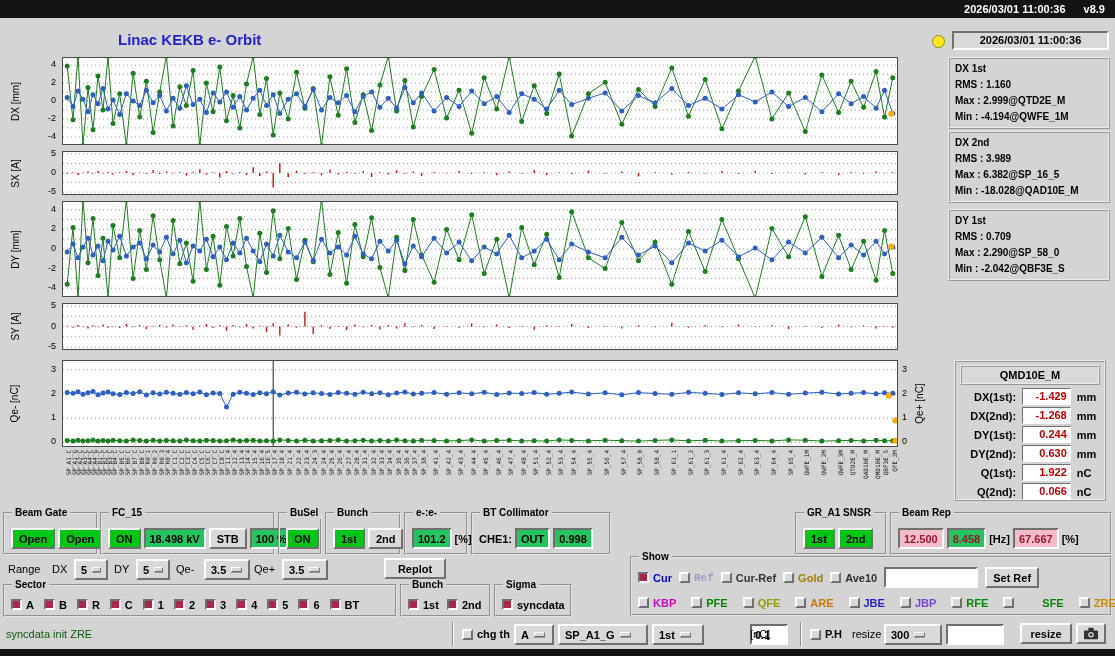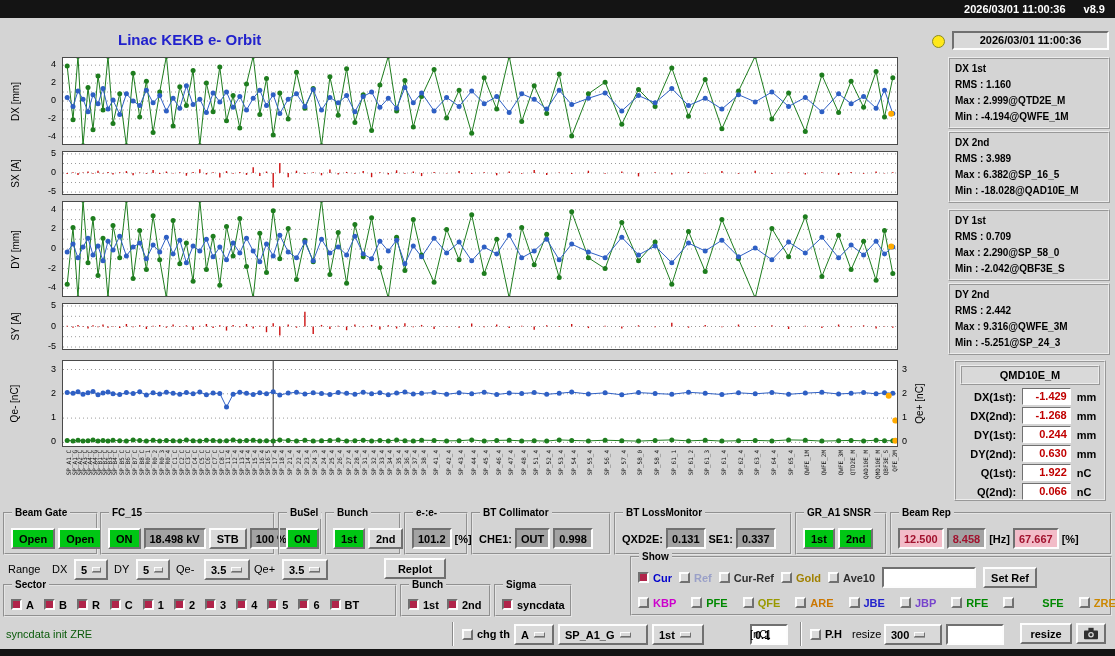--- a/index.html
+++ b/index.html
@@ -4,21 +4,21 @@
 <style>
 *{margin:0;padding:0;box-sizing:border-box}
 html,body{width:1115px;height:656px;overflow:hidden}
 body{background:#d4d4d4;font-family:"Liberation Sans",sans-serif;color:#000}
 #app{position:relative;width:1115px;height:656px;background:#d4d4d4;overflow:hidden}
 .bar{position:absolute;left:0;width:1115px;background:#141414}
 #titlebar{top:0;height:18px;color:#fff;font-size:11px;font-weight:bold;display:flex;justify-content:flex-end;align-items:center;padding-right:10px;gap:18px}
 #bottombar{top:649px;height:7px}
 #page-title{position:absolute;left:118px;top:31px;font-size:15px;font-weight:bold;color:#2222cc}
 #lamp{position:absolute;left:932px;top:35px;width:13px;height:13px;border-radius:50%;background:#ffe81a;border:1px solid #8a8a22}
-.sunken{background:#a3a3a3;border:2px solid;border-color:#707070 #fdfdfd #fdfdfd #707070}
+.sunken{background:#22c55e;border:2px solid;border-color:#707070 #fdfdfd #fdfdfd #707070}
 .raised{background:#d9d9d9;border:2px solid;border-color:#fdfdfd #707070 #707070 #fdfdfd}
 #clockbox{position:absolute;left:952px;top:31px;width:157px;height:19px;font-size:11px;font-weight:bold;text-align:center;line-height:14px;background:#d9d9d9}
 .statbox{position:absolute;left:948px;width:162px;height:72px;border:2px ridge #ececec;padding:2px 5px;font-size:10px;font-weight:bold;line-height:16px;overflow:hidden;white-space:nowrap}
 
 .chart{position:absolute;left:0;width:925px}
 .plot{position:absolute;left:62px;width:836px;top:0;bottom:0;background:#fff;border:1px solid #4a4a4a}
 .plot svg{display:block}
 .ytitle{position:absolute;left:0;top:0;height:100%;width:30px;display:flex;align-items:center;justify-content:center}
 .ytitle>span{transform:rotate(-90deg);white-space:nowrap;font-size:10px}
 .ytitle.rt{left:902px;width:34px}
@@ -981,26 +981,20 @@
     <div>RMS : 3.989</div>
     <div>Max : 6.382@SP_16_5</div>
     <div>Min : -18.028@QAD10E_M</div>
   </div>
   <div class="statbox" style="top:209px">
     <div>DY 1st</div>
     <div>RMS : 0.709</div>
     <div>Max : 2.290@SP_58_0</div>
     <div>Min : -2.042@QBF3E_S</div>
   </div>
-  <div class="statbox" style="top:283px">
-    <div>DY 2nd</div>
-    <div>RMS : 2.442</div>
-    <div>Max : 9.316@QWFE_3M</div>
-    <div>Min : -5.251@SP_24_3</div>
-  </div>
 
   <div id="monitor">
     <div class="mtitle">QMD10E_M</div>
     <div class="mrow">
       <span class="ml">DX(1st):</span>
       <span class="mv">-1.429</span>
       <span class="mu">mm</span>
     </div>
     <div class="mrow">
       <span class="ml">DX(2nd):</span>
@@ -1054,27 +1048,20 @@
     <span class="gtitle">e-:e-</span>
     <span class="disp sunken">101.2</span>
     <span class="glabel">[%]</span>
   </div>
   <div class="group" style="left:471px;width:140px">
     <span class="gtitle">BT Collimator</span>
     <span class="glabel">CHE1:</span>
     <span class="disp sunken">OUT</span>
     <span class="disp sunken">0.998</span>
   </div>
-  <div class="group" style="left:614px;width:178px">
-    <span class="gtitle">BT LossMonitor</span>
-    <span class="glabel">QXD2E:</span>
-    <span class="disp sunken">0.131</span>
-    <span class="glabel">SE1:</span>
-    <span class="disp sunken">0.337</span>
-  </div>
   <div class="group" style="left:795px;width:92px">
     <span class="gtitle">GR_A1 SNSR</span>
     <span class="btn raised green">1st</span>
     <span class="btn raised green">2nd</span>
   </div>
   <div class="group" style="left:890px;width:222px">
     <span class="gtitle">Beam Rep</span>
     <span class="disp sunken pink">12.500</span>
     <span class="disp sunken redtxt">8.458</span>
     <span class="glabel">[Hz]</span>
@@ -1108,21 +1095,21 @@
   <div id="show-group">
     <span class="gtitle">Show</span>
     <div id="show-row1">
       <span class="cbrow" style="gap:7px">
           <span class="cb">
             <span class="cbi on"></span>
             <span style="color: rgb(0, 0, 204);">Cur</span>
           </span>
           <span class="cb">
             <span class="cbi"></span>
-            <span style="color: rgb(154, 160, 200);">Ref</span>
+            <span style="color: rgb(154, 160, 200); font-family: Liberation Mono, monospace;">Ref</span>
           </span>
           <span class="cb">
             <span class="cbi"></span>
             <span style="color: rgb(48, 48, 48);">Cur-Ref</span>
           </span>
           <span class="cb">
             <span class="cbi"></span>
             <span style="color: rgb(160, 128, 0);">Gold</span>
           </span>
           <span class="cb">

